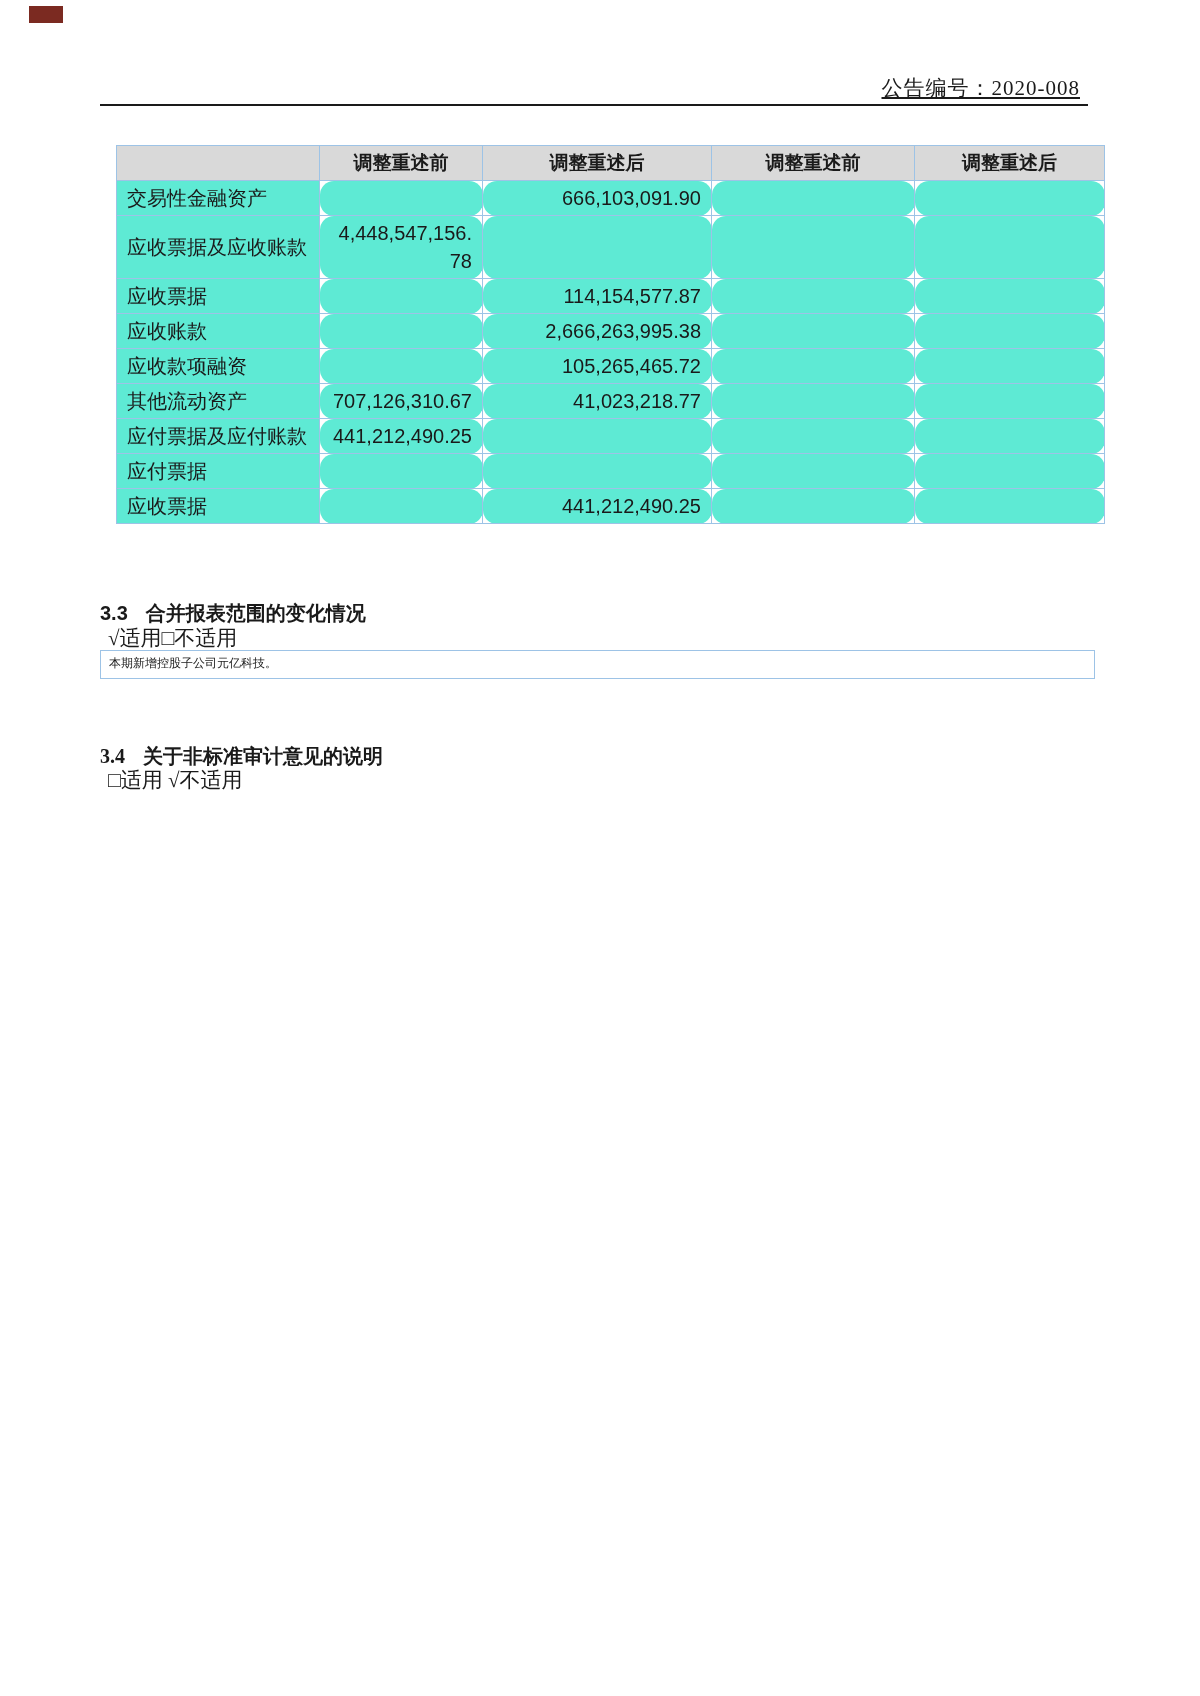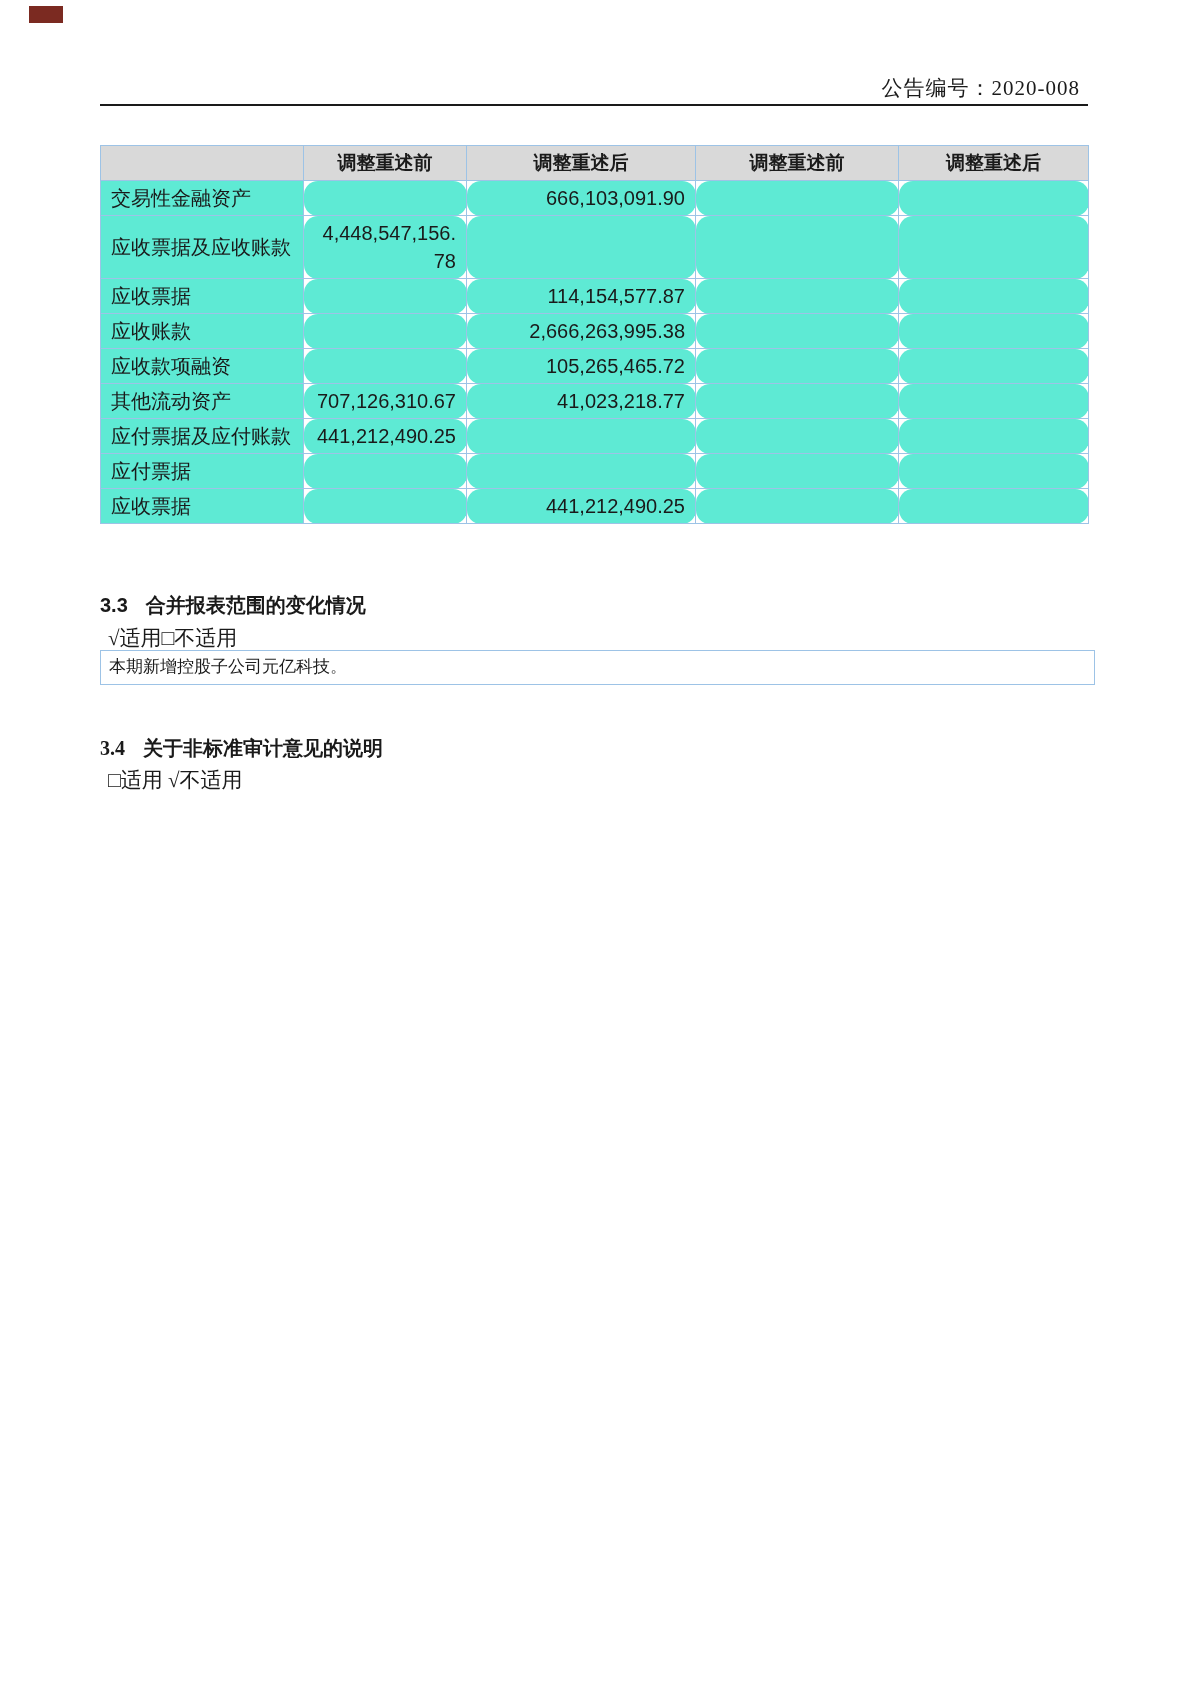--- a/index.html
+++ b/index.html
@@ -30,32 +30,33 @@
   }
   .doc-number {
     position: absolute;
     top: 74px;
     left: 100px;
     width: 980px;
     text-align: right;
     font-size: 21px;
     letter-spacing: 1px;
     color: #1a1a1a;
+    text-decoration: underline;
   }
   .header-rule {
     position: absolute;
     top: 104px;
     left: 100px;
     width: 988px;
     border-top: 2px solid #1a1a1a;
   }
   table.restate {
     position: absolute;
     top: 145px;
-    left: 100px;
+    left: 116px;
     width: 988px;
     border-collapse: collapse;
     table-layout: fixed;
   }
   table.restate th, table.restate td {
     border: 1.5px solid #9dc3e6;
     padding: 3px 10px;
     font-size: 20px;
     line-height: 1.4;
     vertical-align: middle;
@@ -90,37 +91,38 @@
     color: #1a1a1a;
     border-radius: 14px;
   }
   .section-heading {
     position: absolute;
     left: 100px;
     font-family: "Liberation Sans", sans-serif;
     font-weight: bold;
     font-size: 20px;
     color: #1a1a1a;
+    margin-top: 8px;
   }
   .section-heading .sec-no {
     display: inline-block;
     margin-right: 18px;
   }
   .applicability {
     position: absolute;
     left: 108px;
     font-size: 21px;
     color: #1a1a1a;
   }
   .note-box {
     position: absolute;
     left: 100px;
     width: 985px;
     border: 1.5px solid #9dc3e6;
-    font-size: 17px;
+    font-size: 12px;
     padding: 4px 0 6px 8px;
     color: #1a1a1a;
     background: #ffffff;
   }
   #sec33-heading { top: 592px; }
   #sec33-applicability { top: 624px; }
   #sec33-note { top: 650px; }
   #sec34-heading { top: 735px; font-family: Liberation Serif, serif; }
   #sec34-applicability { top: 766px; }
 </style>

